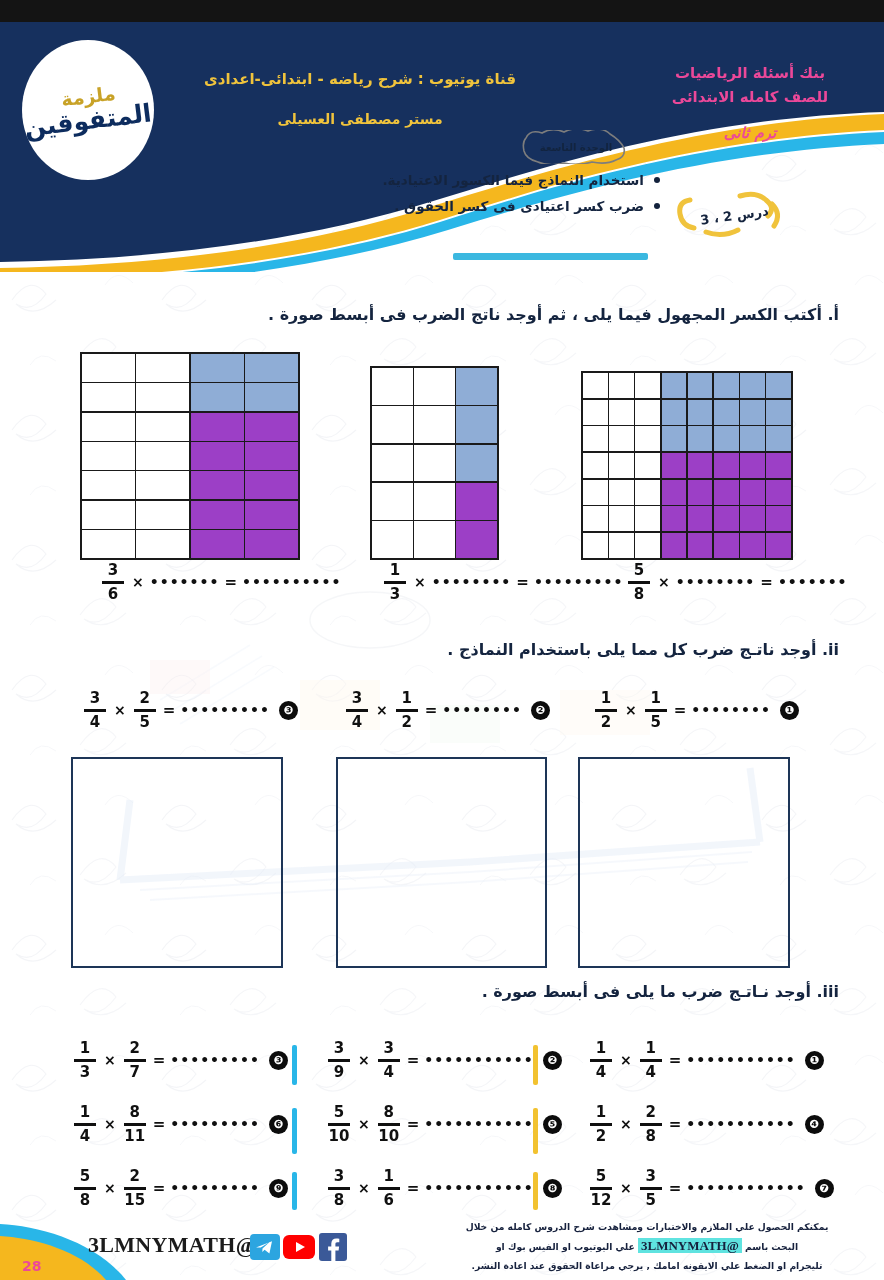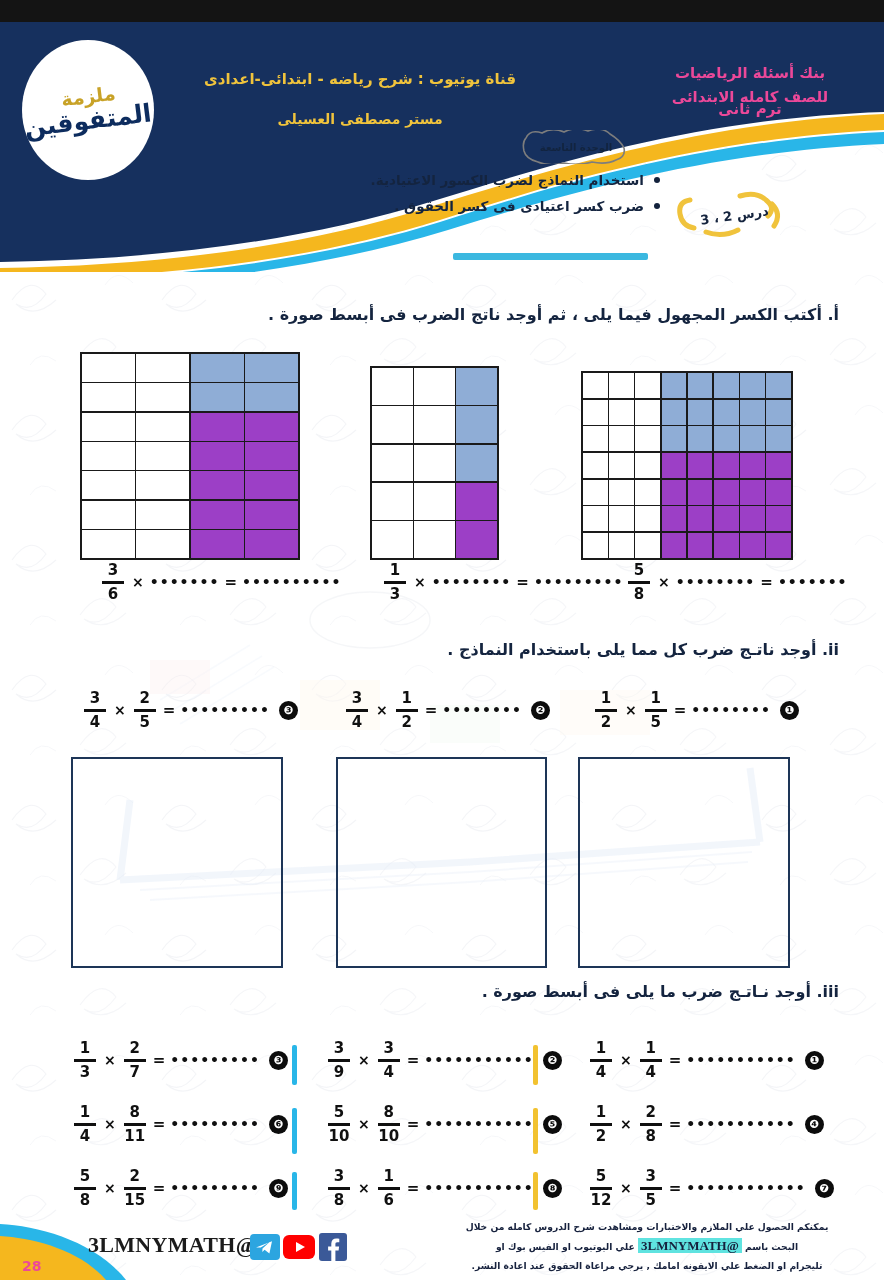--- a/index.html
+++ b/index.html
@@ -86,21 +86,21 @@
     z-index: 6;
     right: 34px;
     color: #ec4899;
     font-weight: bold;
     font-size: 15px;
     text-align: center;
     width: 200px;
   }
   .hdr-right.r1 { top: 42px; }
   .hdr-right.r2 { top: 66px; }
-  .hdr-right.r3 { top: 78px; }
+  .hdr-right.r3 { top: 102px; font-style: italic; }
 
   
   .unit-badge {
     position: absolute;
     left: 516px; top: 130px;
     width: 120px; height: 34px;
     z-index: 7;
     display: flex; align-items: center; justify-content: center;
   }
   .unit-badge svg { position: absolute; inset: 0; }
@@ -351,21 +351,21 @@
   <div class="unit-badge">
     <svg viewBox="0 0 120 34" width="120" height="34">
       <path d="M10,8 q4,-9 16,-5 q10,-6 22,-1 q12,-6 24,-1 q14,-5 22,3 q10,6 14,14 q2,9 -8,12 q-10,5 -24,2 q-14,4 -28,1 q-14,4 -26,-1 q-12,-3 -14,-11 q-2,-9 2,-13 Z" fill="none" stroke="#7d7d7d" stroke-width="1.6"></path>
     </svg>
     <span>الوحدة التاسعة</span>
   </div>
 
   <div class="objectives">
     <div class="obj-row">
       <span class="obj-dot"></span>
-      <span class="obj-text">استخدام النماذج لضرب الكسور الاعتيادية.</span>
+      <span class="obj-text">استخدام النماذج فيما الكسور الاعتيادية.</span>
     </div>
     <div class="obj-row">
       <span class="obj-dot"></span>
       <span class="obj-text">ضرب كسر اعتيادى فى كسر الحقوق .</span>
     </div>
   </div>
 
   <div class="lesson-bubble">
     <svg viewBox="0 0 116 50" width="116" height="50">
       <path d="M14,10 q-12,2 -10,14 q2,12 14,14" fill="none" stroke="#f0c33c" stroke-width="5" stroke-linecap="round"></path>

